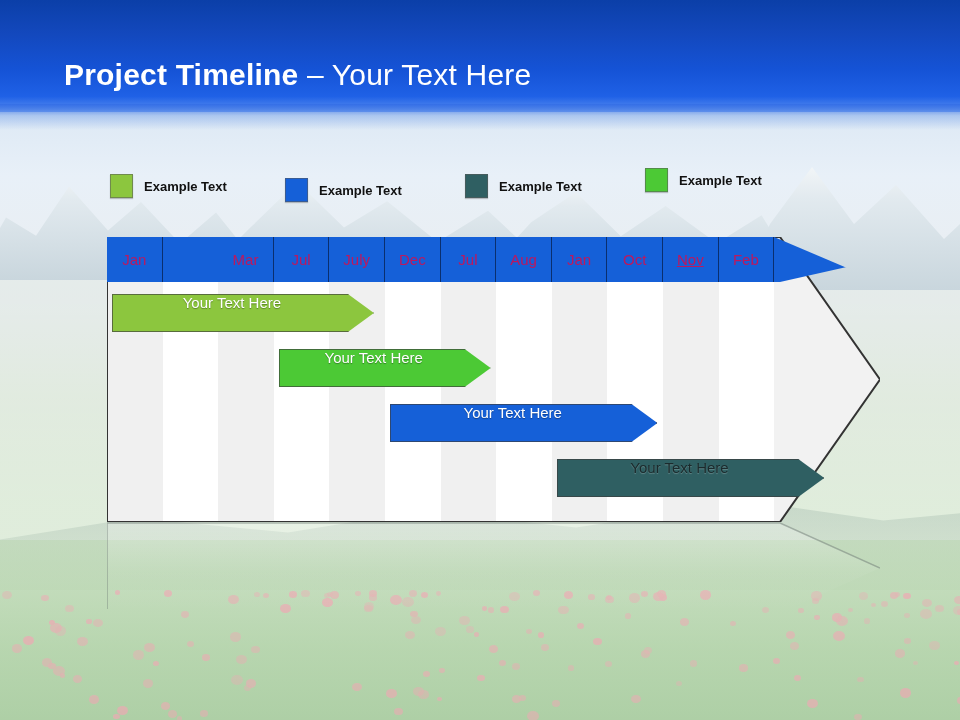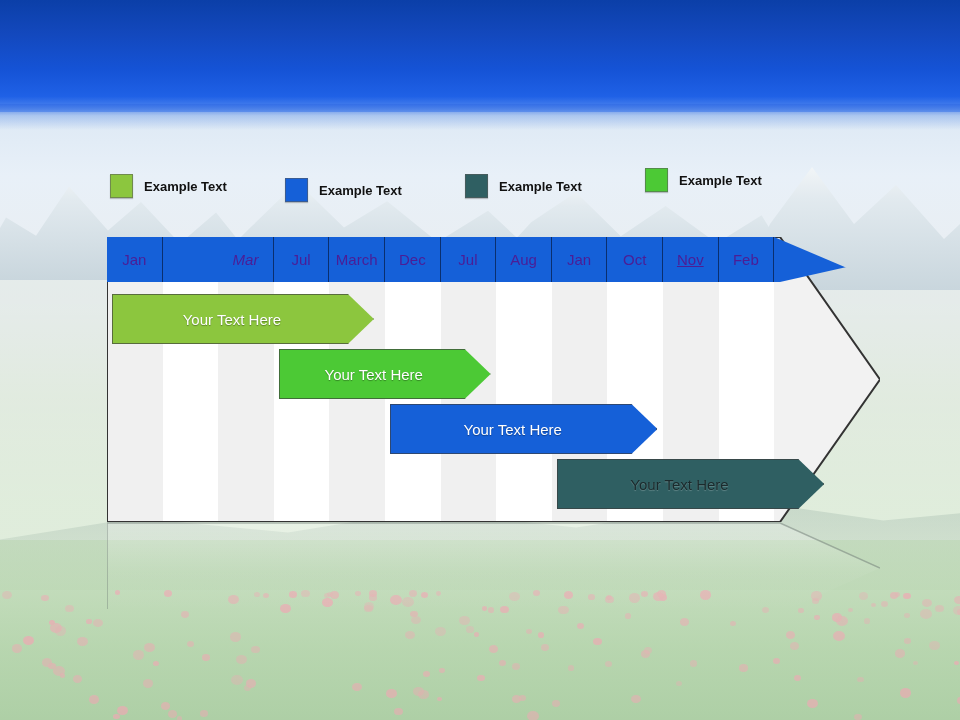--- a/index.html
+++ b/index.html
@@ -147,32 +147,32 @@
   .header-fill {
     position: absolute; inset: 0;
     background: #1560d8;
     clip-path: polygon(0 0, 86.3% 0, 100% 100%, 0 100%);
   }
   .month-cell {
     position: absolute;
     top: 0;
     width: 55.6px; height: 45px;
     display: flex; align-items: center; justify-content: center;
-    color: #4c1d95;
+    color: #be185d;
     font-size: 15px;
     border-right: 1px solid #0a2f6e;
     box-sizing: border-box;
   }
 
   
   .bar {
     position: absolute;
-    height: 50px;
+    height: 38px;
     display: flex;
-    align-items: center;
+    align-items: flex-start;
     box-sizing: border-box;
   }
   .bar-shape {
     position: absolute;
     inset: 0;
     border: 1px solid rgba(60,60,60,0.65);
     box-shadow: 1px 2px 3px rgba(0,0,0,0.28);
     box-sizing: border-box;
   }
   .bar-label {
@@ -368,20 +368,23 @@
         <div class="poppy" style="left: 836.394px; top: 26.2959px; width: 11.559px; height: 9.82514px; opacity: 0.67;"></div>
         <div class="poppy" style="left: 434.954px; top: 36.5379px; width: 10.9151px; height: 9.27783px; opacity: 0.46;"></div>
         <div class="poppy" style="left: 954.331px; top: 71.078px; width: 5.14959px; height: 4.37715px; opacity: 0.92;"></div>
         <div class="poppy" style="left: 229.867px; top: 42.3002px; width: 10.9873px; height: 9.33921px; opacity: 0.58;"></div>
         <div class="poppy" style="left: 243.941px; top: 95.4178px; width: 7.04114px; height: 5.98497px; opacity: 0.52;"></div>
       </div>
   </div>
 
   <div class="banner"></div>
   <div class="banner-fade"></div>
+  <div class="title">
+    <span class="bold">Project Timeline</span><span class="light"> – Your Text Here</span>
+  </div>
 
   <div class="legend" id="legend">
       <div class="legend-item" style="left: 110px; top: 14px;">
         <span class="legend-swatch" style="background: rgb(140, 198, 62);"></span>
         <span class="legend-label">Example Text</span>
       </div>
       <div class="legend-item" style="left: 285px; top: 18px;">
         <span class="legend-swatch" style="background: rgb(21, 96, 216);"></span>
         <span class="legend-label">Example Text</span>
       </div>
@@ -415,23 +418,23 @@
 
     <svg class="chart-outline" viewBox="0 0 773 285" preserveAspectRatio="none">
       <polygon points="0,0 673,0 773,142.5 673,285 0,285" fill="none" stroke="#333333" stroke-width="2"></polygon>
     </svg>
 
     <div class="header-row">
       <div class="header-fill"></div>
       <div id="months">
           <div class="month-cell" style="left: 0px;">Jan</div>
           <div class="month-cell" style="left: 39px; margin-top: 48px;">Feb</div>
-          <div class="month-cell" style="left: 111.2px; font-style: italic;">Mar</div>
+          <div class="month-cell" style="left: 111.2px;">Mar</div>
           <div class="month-cell" style="left: 166.8px;">Jul</div>
-          <div class="month-cell" style="left: 222.4px;">March</div>
+          <div class="month-cell" style="left: 222.4px;">July</div>
           <div class="month-cell" style="left: 278px;">Dec</div>
           <div class="month-cell" style="left: 333.6px;">Jul</div>
           <div class="month-cell" style="left: 389.2px;">Aug</div>
           <div class="month-cell" style="left: 444.8px;">Jan</div>
           <div class="month-cell" style="left: 500.4px;">Oct</div>
           <div class="month-cell" style="left: 556px; text-decoration: underline;">Nov</div>
           <div class="month-cell" style="left: 611.6px;">Feb</div>
         </div>
     </div>
 

